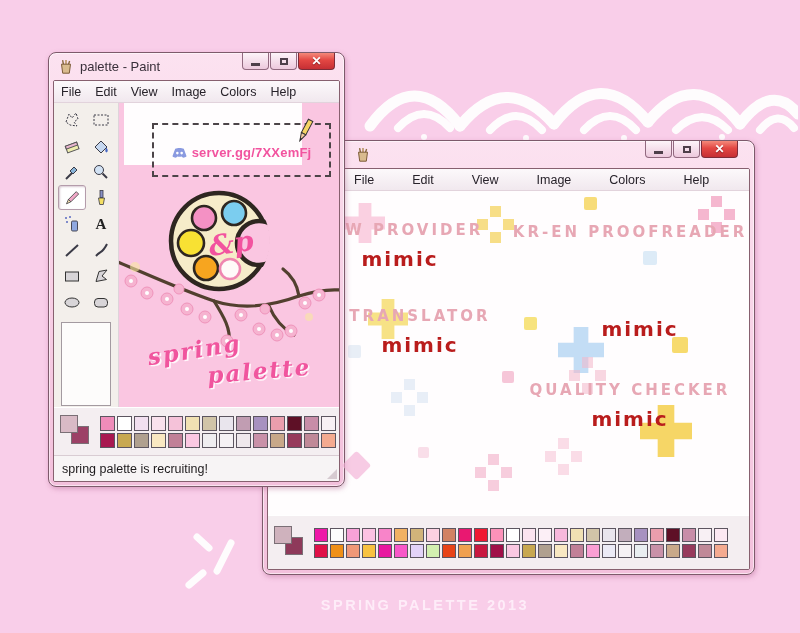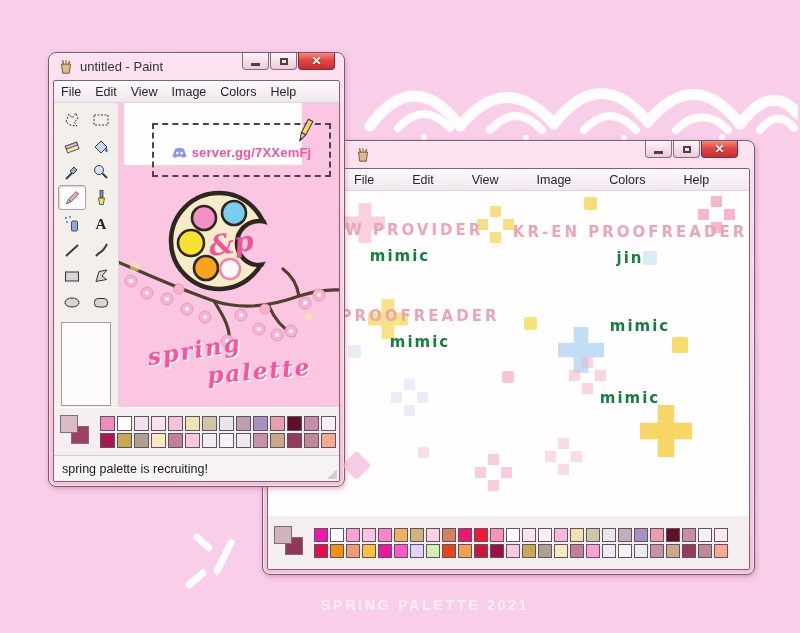--- a/index.html
+++ b/index.html
@@ -80,21 +80,21 @@
                font-size:12.5px; color:#1d1a1c; display:flex; align-items:center;
                padding:0 8px; position:relative; }
   .grip { position:absolute; right:2px; bottom:2px; width:0; height:0;
           border-left:10px solid transparent; border-bottom:10px solid #cdbfc7; opacity:.8; }
 
   
   .canvas-r { flex:1 1 auto; background:#fffdfe; position:relative; overflow:hidden; }
   .role { position:absolute; width:260px; text-align:center; }
   .role-title { font-size:15px; font-weight:700; letter-spacing:3px; color:#e7a7b4;
                 font-family:"DejaVu Sans",sans-serif; }
-  .role-name  { margin-top:8px; font-size:15px; font-weight:700; letter-spacing:2px; color:#15803d;
+  .role-name  { margin-top:8px; font-size:20px; font-weight:700; letter-spacing:2px; color:#b91c1c;
                 font-family:"DejaVu Sans",sans-serif; }
 
   .deco { position:absolute; pointer-events:none; }
   .plus { clip-path:polygon(34% 0,66% 0,66% 34%,100% 34%,100% 66%,66% 66%,66% 100%,34% 100%,34% 66%,0 66%,0 34%,34% 34%); background:var(--c); }
   .flower { width:11px; height:11px; background:transparent;
             box-shadow:0 -13px var(--c), 0 13px var(--c), -13px 0 var(--c), 13px 0 var(--c); }
   .sq { background:var(--c); border-radius:2px; }
 
   
   .scallops { position:absolute; left:362px; top:56px; z-index:0; }
@@ -131,21 +131,21 @@
 
 <svg class="sparkles" width="82" height="62" viewBox="0 0 82 62">
   <g stroke="#ffffff" stroke-width="7" stroke-linecap="round" opacity="0.95">
     <line x1="22" y1="6" x2="34" y2="17"></line>
     <line x1="56" y1="12" x2="42" y2="40"></line>
     <line x1="28" y1="42" x2="14" y2="54"></line>
   </g>
 </svg>
 
 <div class="diamond"></div>
-<div class="caption">SPRING PALETTE 2021</div>
+<div class="caption">SPRING PALETTE 2013</div>
 
 <div class="win win-right">
   <div class="titlebar">
     <svg width="16" height="16" viewBox="0 0 16 16">
       <path d="M5.5 5.5 L4.6 1.2" stroke="#8a6a3e" stroke-width="1.4"></path>
       <path d="M8 5.5 V1" stroke="#b08a50" stroke-width="1.4"></path>
       <path d="M10.5 5.5 L11.6 2" stroke="#8a6a3e" stroke-width="1.4"></path>
       <path d="M3.5 5.2 h9 l-1.2 9 h-6.6 Z" fill="#d9bb8e" stroke="#7c5c38" stroke-width="1"></path>
     </svg>
     <div class="controls">
@@ -189,32 +189,32 @@
       <div class="deco flower" style="left:290px;top:260px;--c:#f5b6cc;opacity:.45"></div>
       <div class="deco sq" style="left:150px;top:256px;width:11px;height:11px;--c:#f4c0d4;opacity:.5"></div>
       <div class="deco flower" style="left:220px;top:276px;--c:#f1a6c3;opacity:.55"></div>
 
       <div class="role" style="left:2px;top:30px;">
         <div class="role-title">RAW PROVIDER</div>
         <div class="role-name">mimic</div>
       </div>
       <div class="role" style="left:232px;top:32px;">
         <div class="role-title">KR-EN PROOFREADER</div>
-        <div class="role-name">jin</div>
       </div>
       <div class="role" style="left:22px;top:116px;">
-        <div class="role-title">PROOFREADER</div>
+        <div class="role-title">TRANSLATOR</div>
         <div class="role-name">mimic</div>
       </div>
       <div class="role" style="left:242px;top:118px;">
         <div class="role-name">mimic</div>
       </div>
       <div class="role" style="left:26px;top:192px;">
       </div>
       <div class="role" style="left:232px;top:190px;">
+        <div class="role-title">QUALITY CHECKER</div>
         <div class="role-name">mimic</div>
       </div>
     </div>
 
     <div class="palette">
       <div class="indicator">
         <div class="ind-sq ind-fg" style="background: rgb(207, 178, 189);"></div>
         <div class="ind-sq ind-bg" style="background: rgb(142, 57, 90);"></div>
       </div>
       <div class="swrows">
@@ -281,21 +281,21 @@
 </div>
 
 <div class="win win-left">
   <div class="titlebar">
     <svg width="16" height="16" viewBox="0 0 16 16">
       <path d="M5.5 5.5 L4.6 1.2" stroke="#8a6a3e" stroke-width="1.4"></path>
       <path d="M8 5.5 V1" stroke="#b08a50" stroke-width="1.4"></path>
       <path d="M10.5 5.5 L11.6 2" stroke="#8a6a3e" stroke-width="1.4"></path>
       <path d="M3.5 5.2 h9 l-1.2 9 h-6.6 Z" fill="#d9bb8e" stroke="#7c5c38" stroke-width="1"></path>
     </svg>
-    <span class="t-text">untitled - Paint</span>
+    <span class="t-text">palette - Paint</span>
     <div class="controls">
       <div class="ctl">
           <div class="glyph-min"></div>
         </div>
       <div class="ctl">
           <div class="glyph-max"></div>
         </div>
       <div class="ctl ctl-close">
           <span>✕</span>
         </div>

